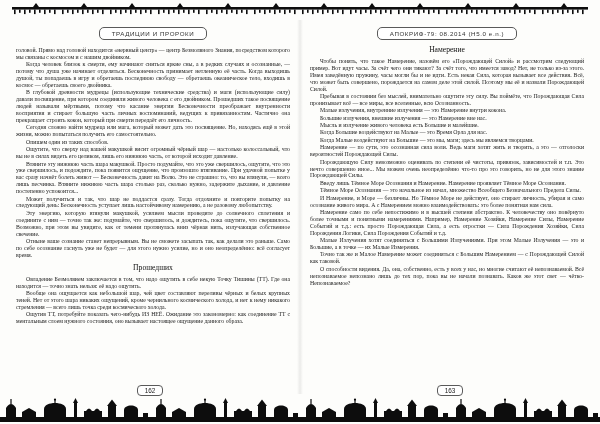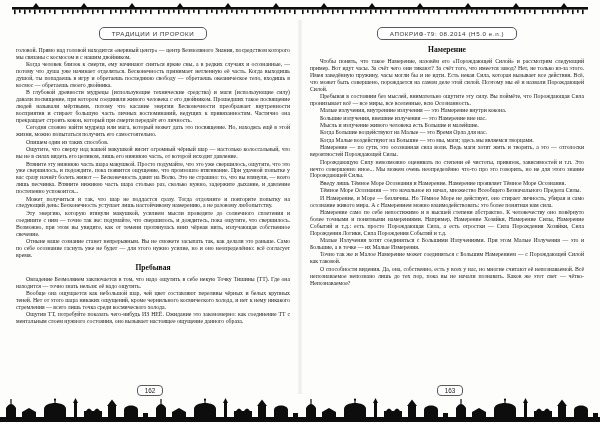--- a/index.html
+++ b/index.html
@@ -46,21 +46,21 @@
   }
   .page-body {
     font-size: 5.8px;
     line-height: 6.9px;
     text-align: justify;
   }
   .para { margin: 0 0 0.5px 0; text-indent: 10px; }
   .para.no-indent { text-indent: 0; }
   .section-heading {
     text-align: center;
-    font-weight: bold;
+    font-weight: normal;
     font-size: 7.6px;
     margin: 6px 0 4px 0;
     color: #111;
   }
   .pagenum-row {
     position: absolute;
     bottom: 27px;
     width: 300px;
     text-align: center;
   }
@@ -127,21 +127,21 @@
         <p class="para no-indent">головой. Прямо над головой находится «нервный центр» — центр Безмолвного Знания, посредством которого мы связаны с космосом и с нашим двойником.</p>
         <p class="para">Когда человек близок к смерти, ему начинают сниться яркие сны, а в редких случаях и осознанные, — потому что душа уже начинает отделяться. Бесконечность принимает нетленную её часть. Когда выходишь душой, ты попадаешь в игру и обретаешь последнюю свободу — обретаешь океаническое тело, входишь в космос — обретаешь своего двойника.</p>
         <p class="para">В глубокой древности мудрецы (использующие технические средства) и маги (использующие силу) давали посвящение, при котором соединяли живого человека с его двойником. Прошедших такое посвящение людей называли мёртвыми, потому что касание энергии Бесконечности преображает внутренности восприятия и стирает большую часть личных воспоминаний, ведущих к привязанностям. Частично она прекращает строить кокон, который при смерти передаёт его личность.</p>
         <p class="para">Сегодня сложно найти мудреца или мага, который может дать это посвящение. Но, находясь ещё в этой жизни, можно попытаться получить его самостоятельно.</p>
         <p class="para">Опишем один из таких способов.</p>
         <p class="para">Ощутите, что сверху над вашей макушкой висит огромный чёрный шар — настолько колоссальный, что вы не в силах видеть его целиком, лишь его нижнюю часть, от которой исходит давление.</p>
         <p class="para">Втяните эту нижнюю часть шара макушкой. Просто подумайте, что это уже свершилось, ощутите, что это уже свершилось, и подождите, пока появится ощущение, что произошло втягивание. При удачной попытке у вас сразу начнёт болеть живот — Бесконечность давит на Волю. Это не страшно: то, что вы втянули, — всего лишь песчинка. Втяните нижнюю часть шара столько раз, сколько нужно, задержите дыхание, и давление постепенно успокоится...</p>
         <p class="para">Может получиться и так, что шар не поддастся сразу. Тогда отдохните и повторите попытку на следующий день: Бесконечность уступает лишь настойчивому намерению, а не разовому любопытству.</p>
         <p class="para">Эту энергию, которую втянули макушкой, усилием мысли проведите до солнечного сплетения и соедините с ним — точно так же: подумайте, что свершилось, и дождитесь, пока ощутите, что свершилось. Возможно, при этом вы увидите, как от темени протянулась вниз чёрная нить, излучающая собственное свечение.</p>
         <p class="para">Отныне ваше сознание станет непрерывным. Вы не сможете засыпать так, как делали это раньше. Само по себе осознание гаснуть уже не будет — для этого нужно усилие, но и оно неопределённо: всё согласует время.</p>
-        <div class="section-heading">Пребывая</div>
+        <div class="section-heading">Прошедших</div>
         <p class="para">Овладение Безмолвием заключается в том, что надо ощутить в себе некую Точку Тишины (ТТ). Где она находится — точно знать нельзя: её надо ощутить.</p>
         <p class="para">Вообще она ощущается как небольшой шар, чей цвет составляют переливы чёрных и белых крупных теней. Нет от этого шара никаких ощущений, кроме чернильного космического холода, и нет к нему никакого стремления — всего лишь точка среди космического холода.</p>
         <p class="para">Ощутив ТТ, потребуйте показать чего-нибудь ИЗ НЕЁ. Ожидание это закономерно: как соединение ТТ с ментальным слоем нужного состояния, оно вызывает настоящее ощущение данного образа.</p>
       </div>
   </div>
 
   <div class="page right">
     <div class="page-header">
       <span class="header-box">АПОКРИФ-79: 08.2014 (H5.0 e.n.)</span>
     </div>

